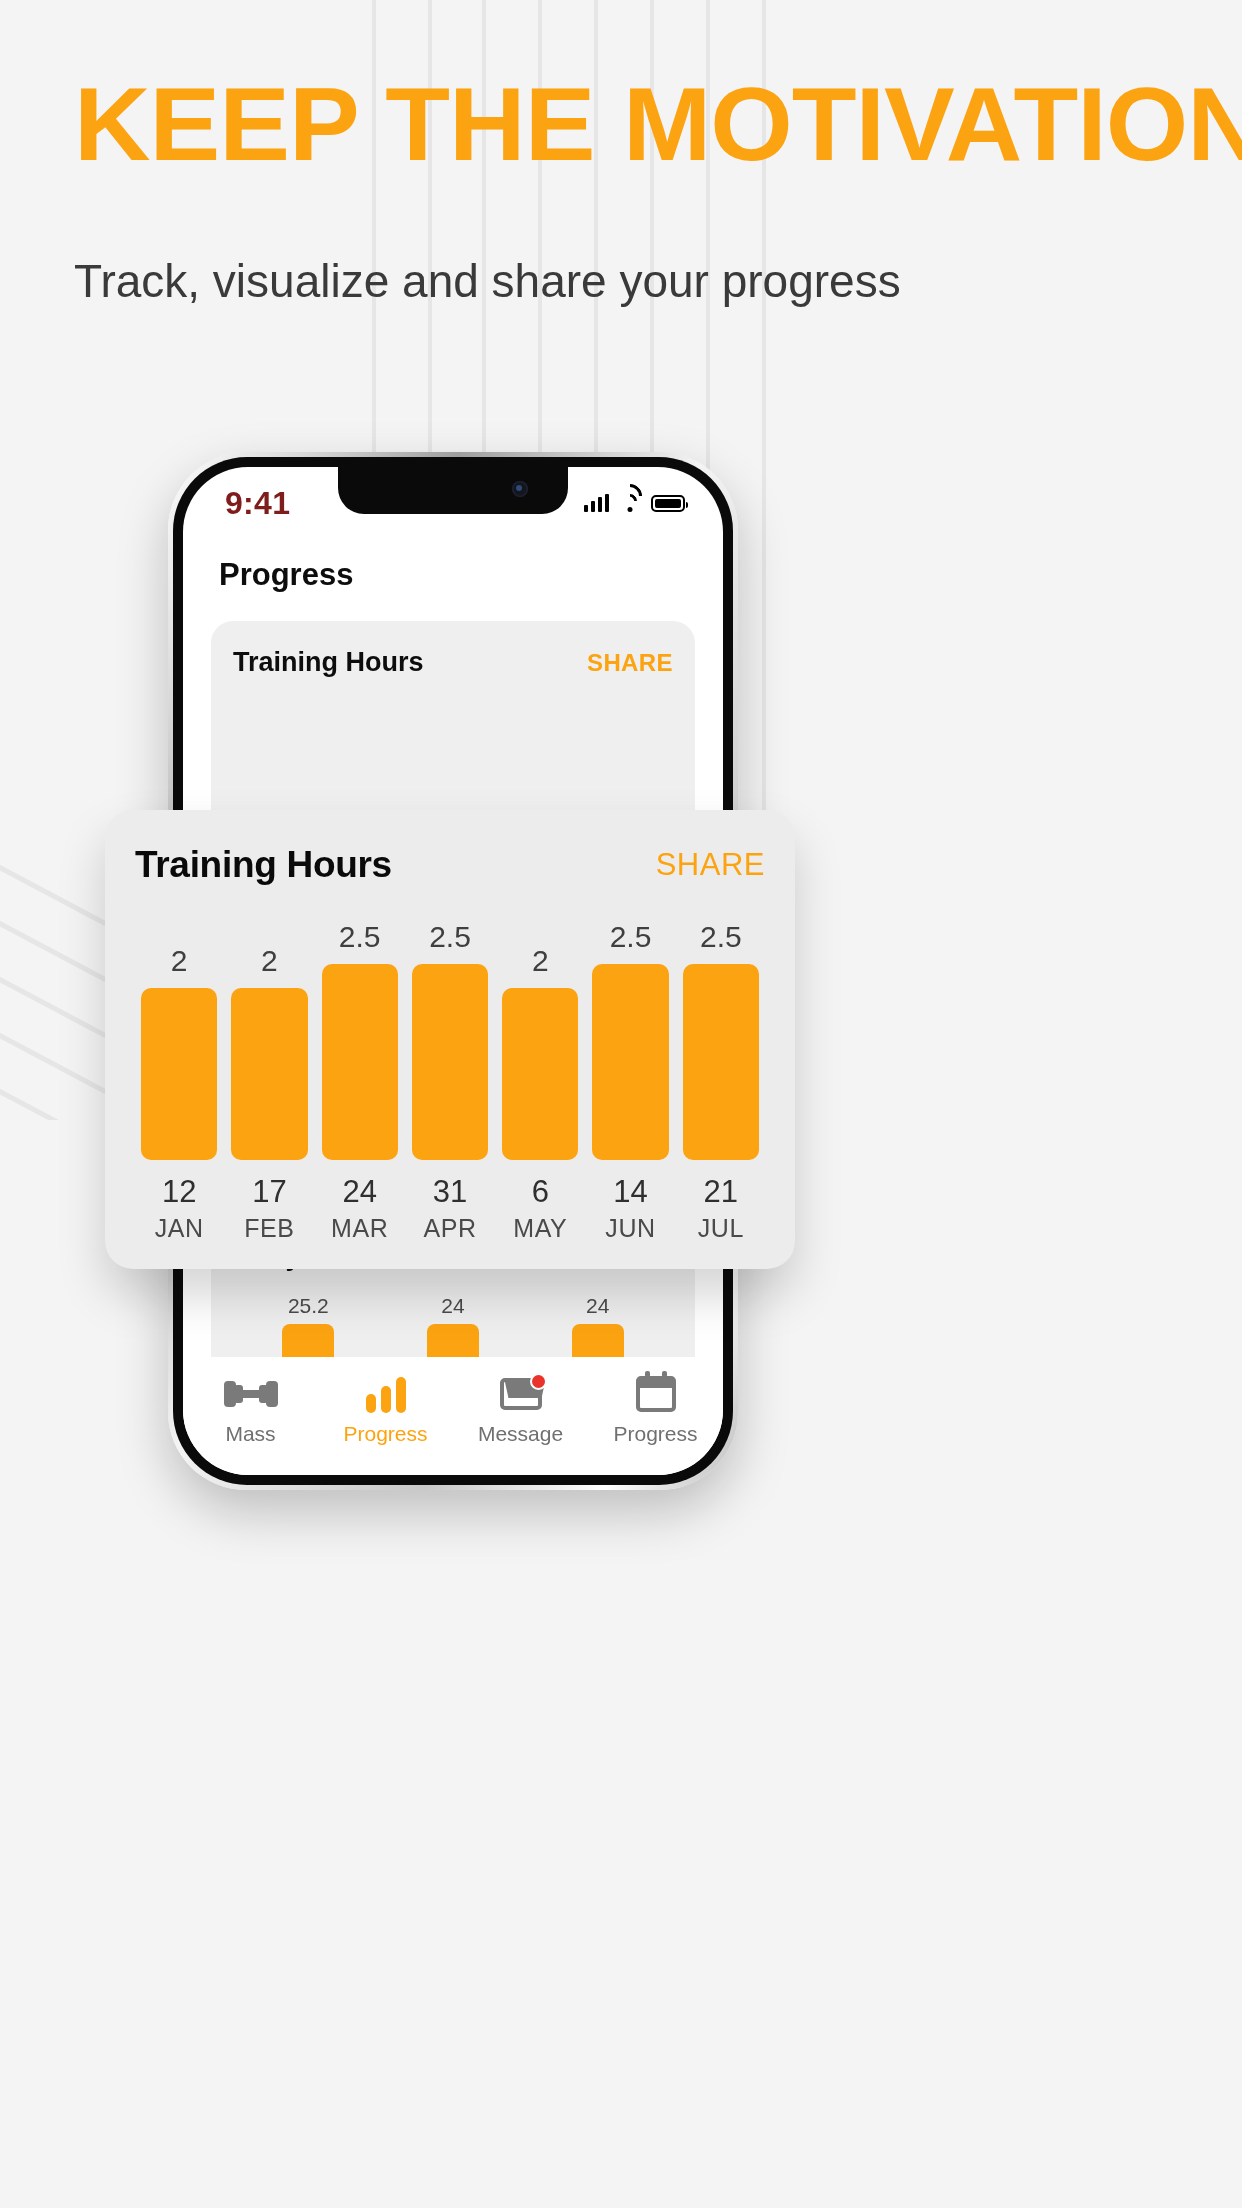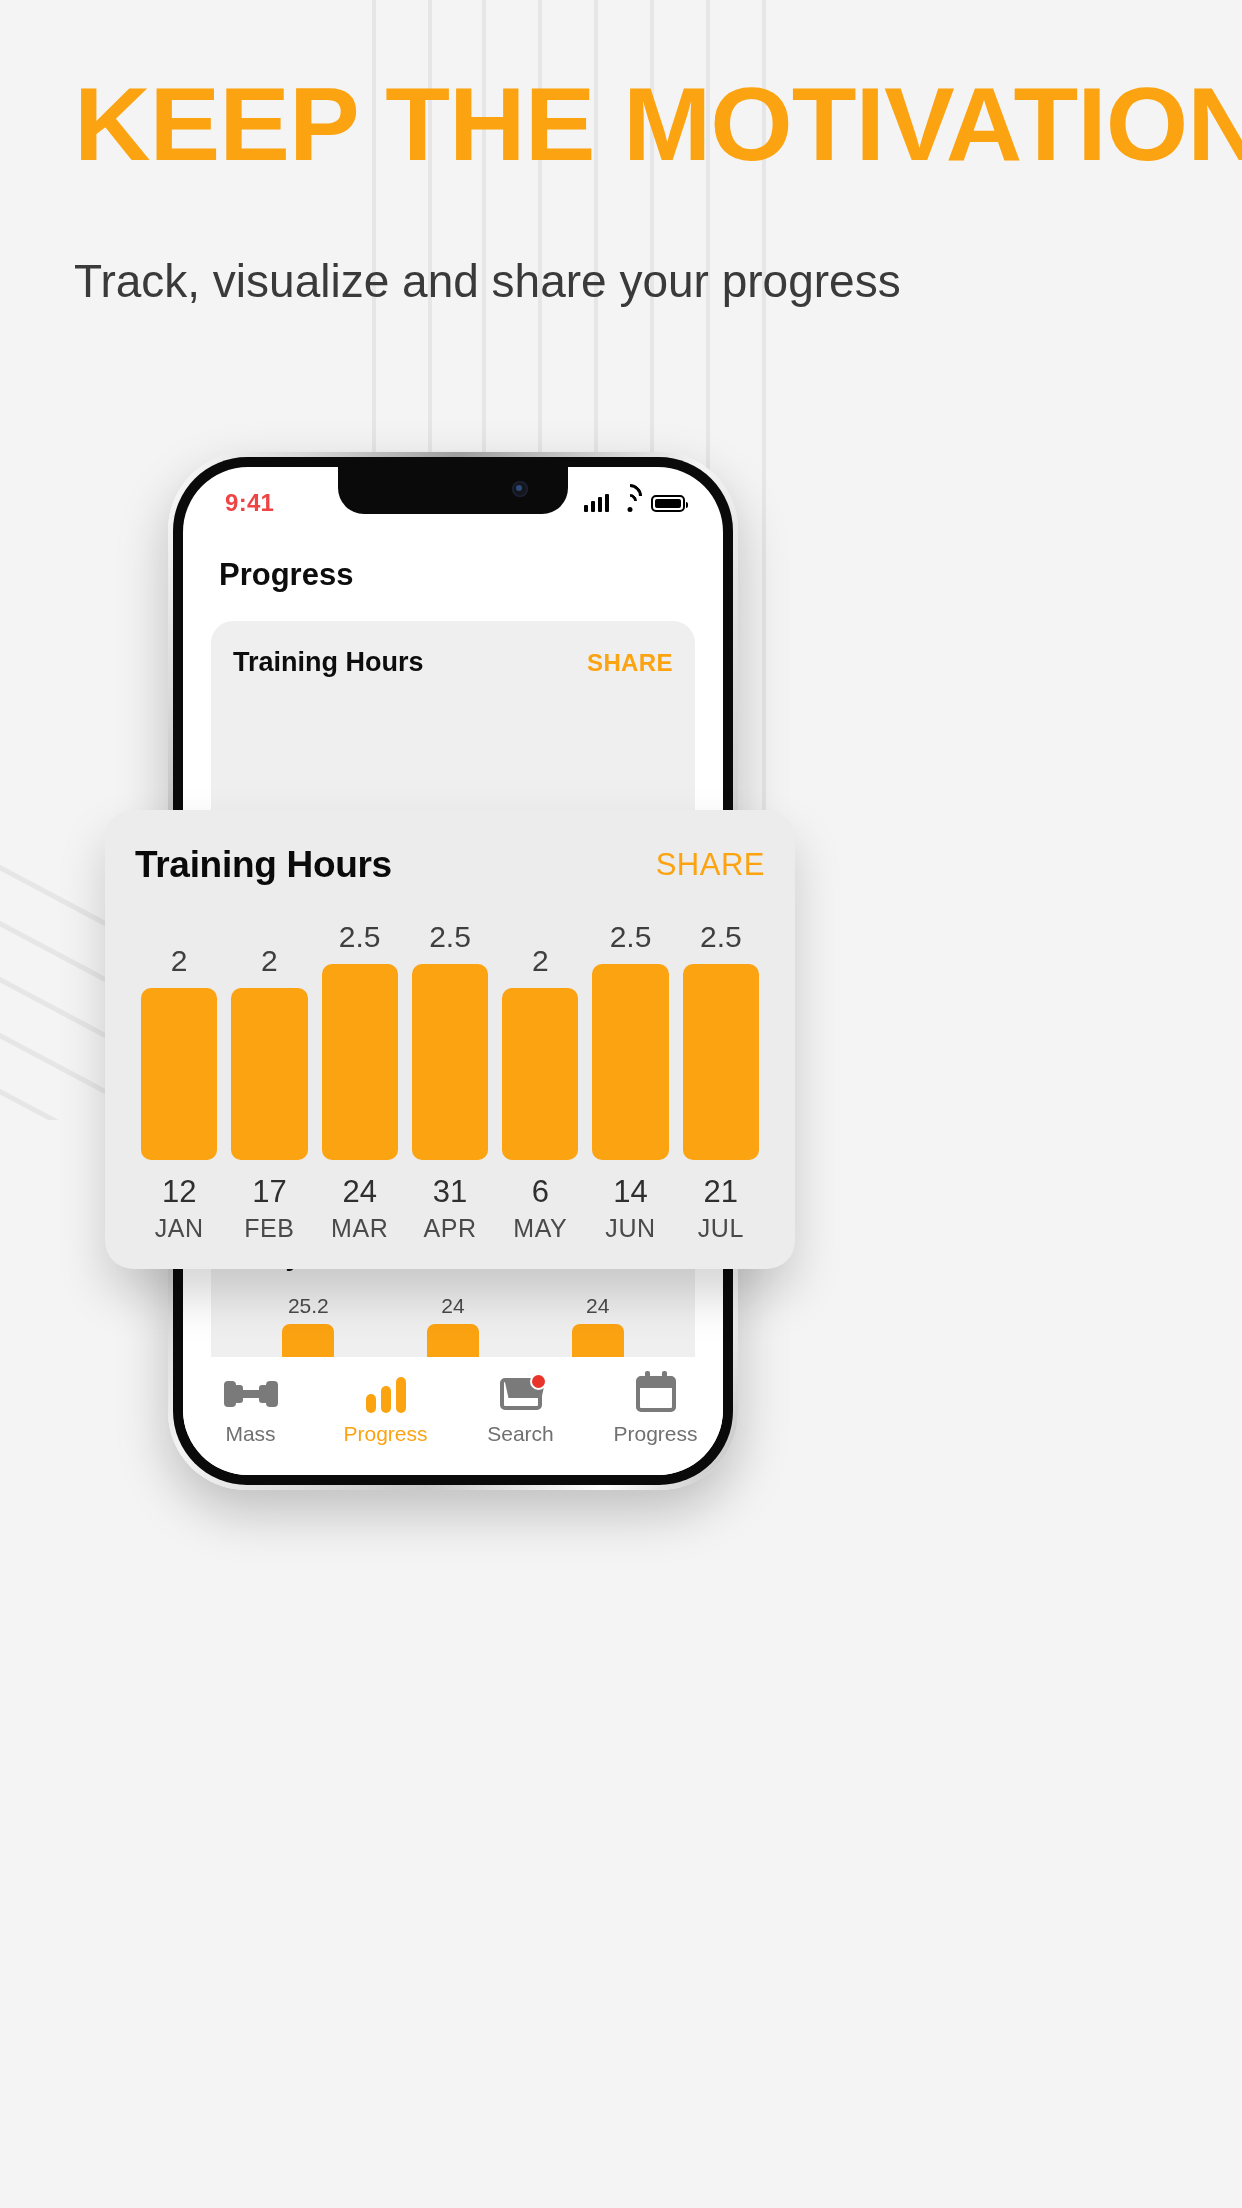--- a/index.html
+++ b/index.html
@@ -79,21 +79,21 @@
     content:""; position:absolute; left:4px; top:4px; width:6px;height:6px;
     border-radius:50%; background:#2c4a7a;
   }
 
   
   .statusbar {
     position:absolute; top:0; left:0; width:100%; height:58px;
     display:flex; align-items:center; justify-content:space-between;
     padding:14px 38px 0 42px; z-index:7;
   }
-  .status-time { font-size:24px; font-weight:bold; color:#ef4444; letter-spacing:.3px; }
+  .status-time { font-size:32px; font-weight:bold; color:#7f1d1d; letter-spacing:.3px; }
   .status-icons { display:flex; align-items:center; gap:9px; }
   .sig { display:flex; align-items:flex-end; gap:2.5px; height:18px; }
   .sig i { width:4.5px; background:#000; border-radius:1px; }
   .sig i:nth-child(1){height:7px;} .sig i:nth-child(2){height:11px;}
   .sig i:nth-child(3){height:15px;} .sig i:nth-child(4){height:18px;}
   .wifi { position:relative; width:24px; height:18px; }
   .wifi b {
     position:absolute; left:50%; bottom:0; transform:translateX(-50%);
     border:3px solid #000; border-radius:50%;
     border-bottom-color:transparent; border-left-color:transparent; border-right-color:transparent;
@@ -362,21 +362,21 @@
             </div>
         <div class="tab-label">Progress</div>
       </div>
 
       <div class="tab">
         <div class="ico">
           <div class="ico-mail">
                 <span class="badge"></span>
               </div>
         </div>
-        <div class="tab-label">Search</div>
+        <div class="tab-label">Message</div>
       </div>
 
       <div class="tab">
         <div class="ico">
           <div class="ico-cal">
                 <span class="leg l"></span>
                 <span class="leg r"></span>
               </div>
         </div>
         <div class="tab-label">Progress</div>

